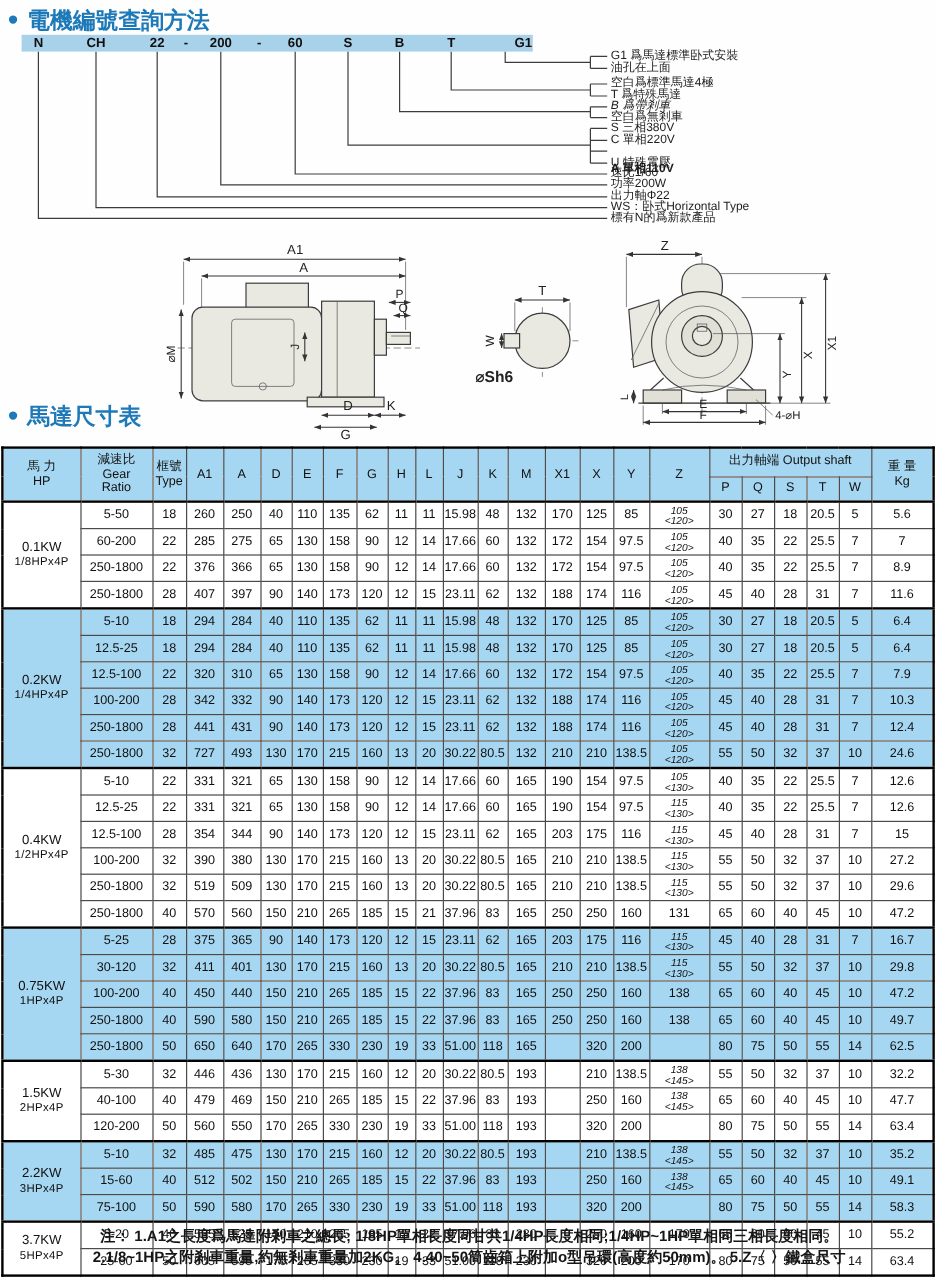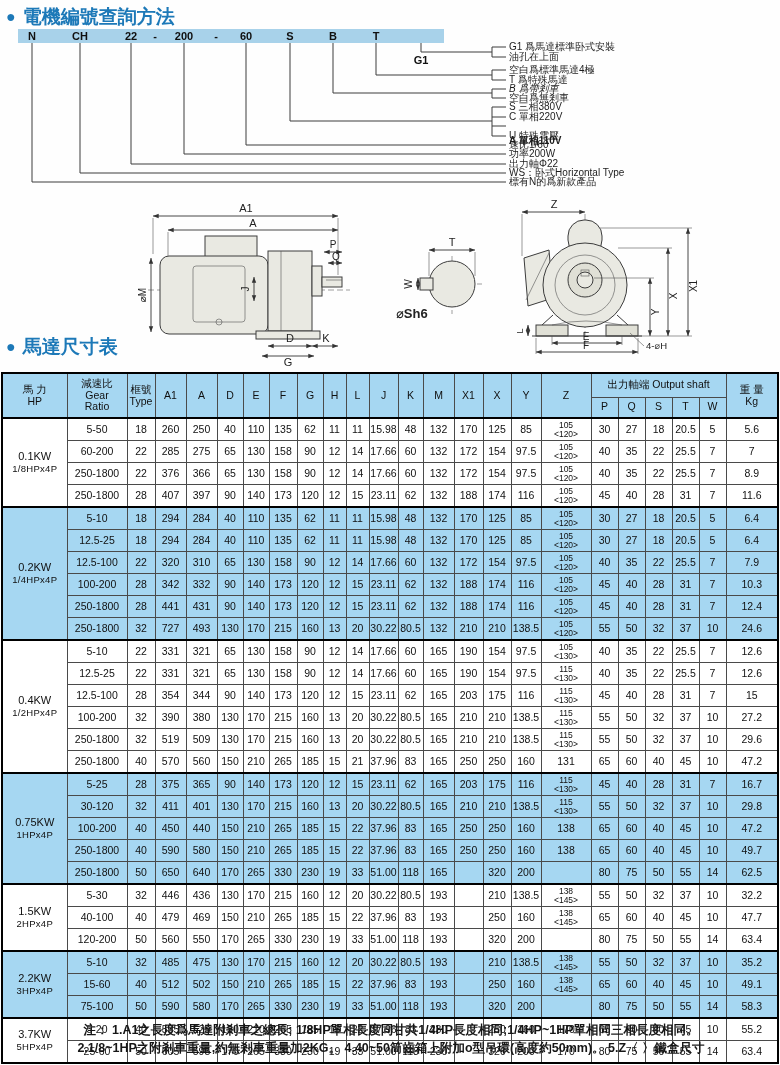--- a/index.html
+++ b/index.html
@@ -20,21 +20,21 @@
   .dim th,.dim td{border:1px solid #4a4a4a;text-align:center;vertical-align:middle;
                   padding:0;color:#101010;overflow:hidden;}
   .dim thead th{background:#a6d7f2;font-weight:normal;font-size:10.5px;line-height:1.12;
                 white-space:pre-line;}
   .dim thead tr:first-child{height:24px;}
   .dim thead tr:last-child{height:21px;}
   .dim thead{border-bottom:2px solid #000;}
   .dim td{font-size:10.5px;height:21px;line-height:1.05;}
   .dim tr.blue td{background:#a6d7f2;}
   .dim tr.gtop td{border-top:2px solid #000;}
-  .dim td.zc{font-size:8.5px;line-height:1.05;}
+  .dim td.zc{font-size:8.5px;line-height:1.05;font-style:italic;}
   .dim td.gcell{font-size:11px;line-height:1.25;}
   .dim td.gcell .hp{font-size:9.5px;letter-spacing:.3px;}
   .notes{position:absolute;left:4px;top:1022px;width:774px;font-size:12.5px;
          font-weight:bold;color:#161616;line-height:1.42;text-align:center;}
   svg text{font-family:"Liberation Sans","DejaVu Sans",sans-serif;fill:#222;}
   .ln{stroke:#3c3c3c;stroke-width:1;fill:none;}
   .thin{stroke:#555;stroke-width:.6;fill:none;}
   .dash{stroke:#777;stroke-width:.7;fill:none;stroke-dasharray:6 3;}
   .part{fill:#e9e9e2;stroke:#3c3c3c;stroke-width:1;}
   .part2{fill:#e0e0d6;stroke:#3c3c3c;stroke-width:1;}
@@ -167,21 +167,21 @@
       <span style="left: 14px;">N</span>
       <span style="left: 62px;">CH</span>
       <span style="left: 113px;">22</span>
       <span style="left: 137px;">-</span>
       <span style="left: 166px;">200</span>
       <span style="left: 198px;">-</span>
       <span style="left: 228px;">60</span>
       <span style="left: 272px;">S</span>
       <span style="left: 315px;">B</span>
       <span style="left: 358px;">T</span>
-      <span style="left: 403px; margin-top: 24px;">G1</span>
+      <span style="left: 418px;">G1</span>
     </div>
 
   <div class="codelabels">
       <span style="left: 509px; top: 42px;">G1 爲馬達標準卧式安裝</span>
       <span style="left: 509px; top: 52px;">油孔在上面</span>
       <span style="left: 509px; top: 65px;">空白爲標準馬達4極</span>
       <span style="left: 509px; top: 75px;">T 爲特殊馬達</span>
       <span style="left: 509px; top: 84px; font-style: italic;">B  爲帶剎車</span>
       <span style="left: 509px; top: 93px;">空白爲無剎車</span>
       <span style="left: 509px; top: 102px;">S  三相380V</span>

